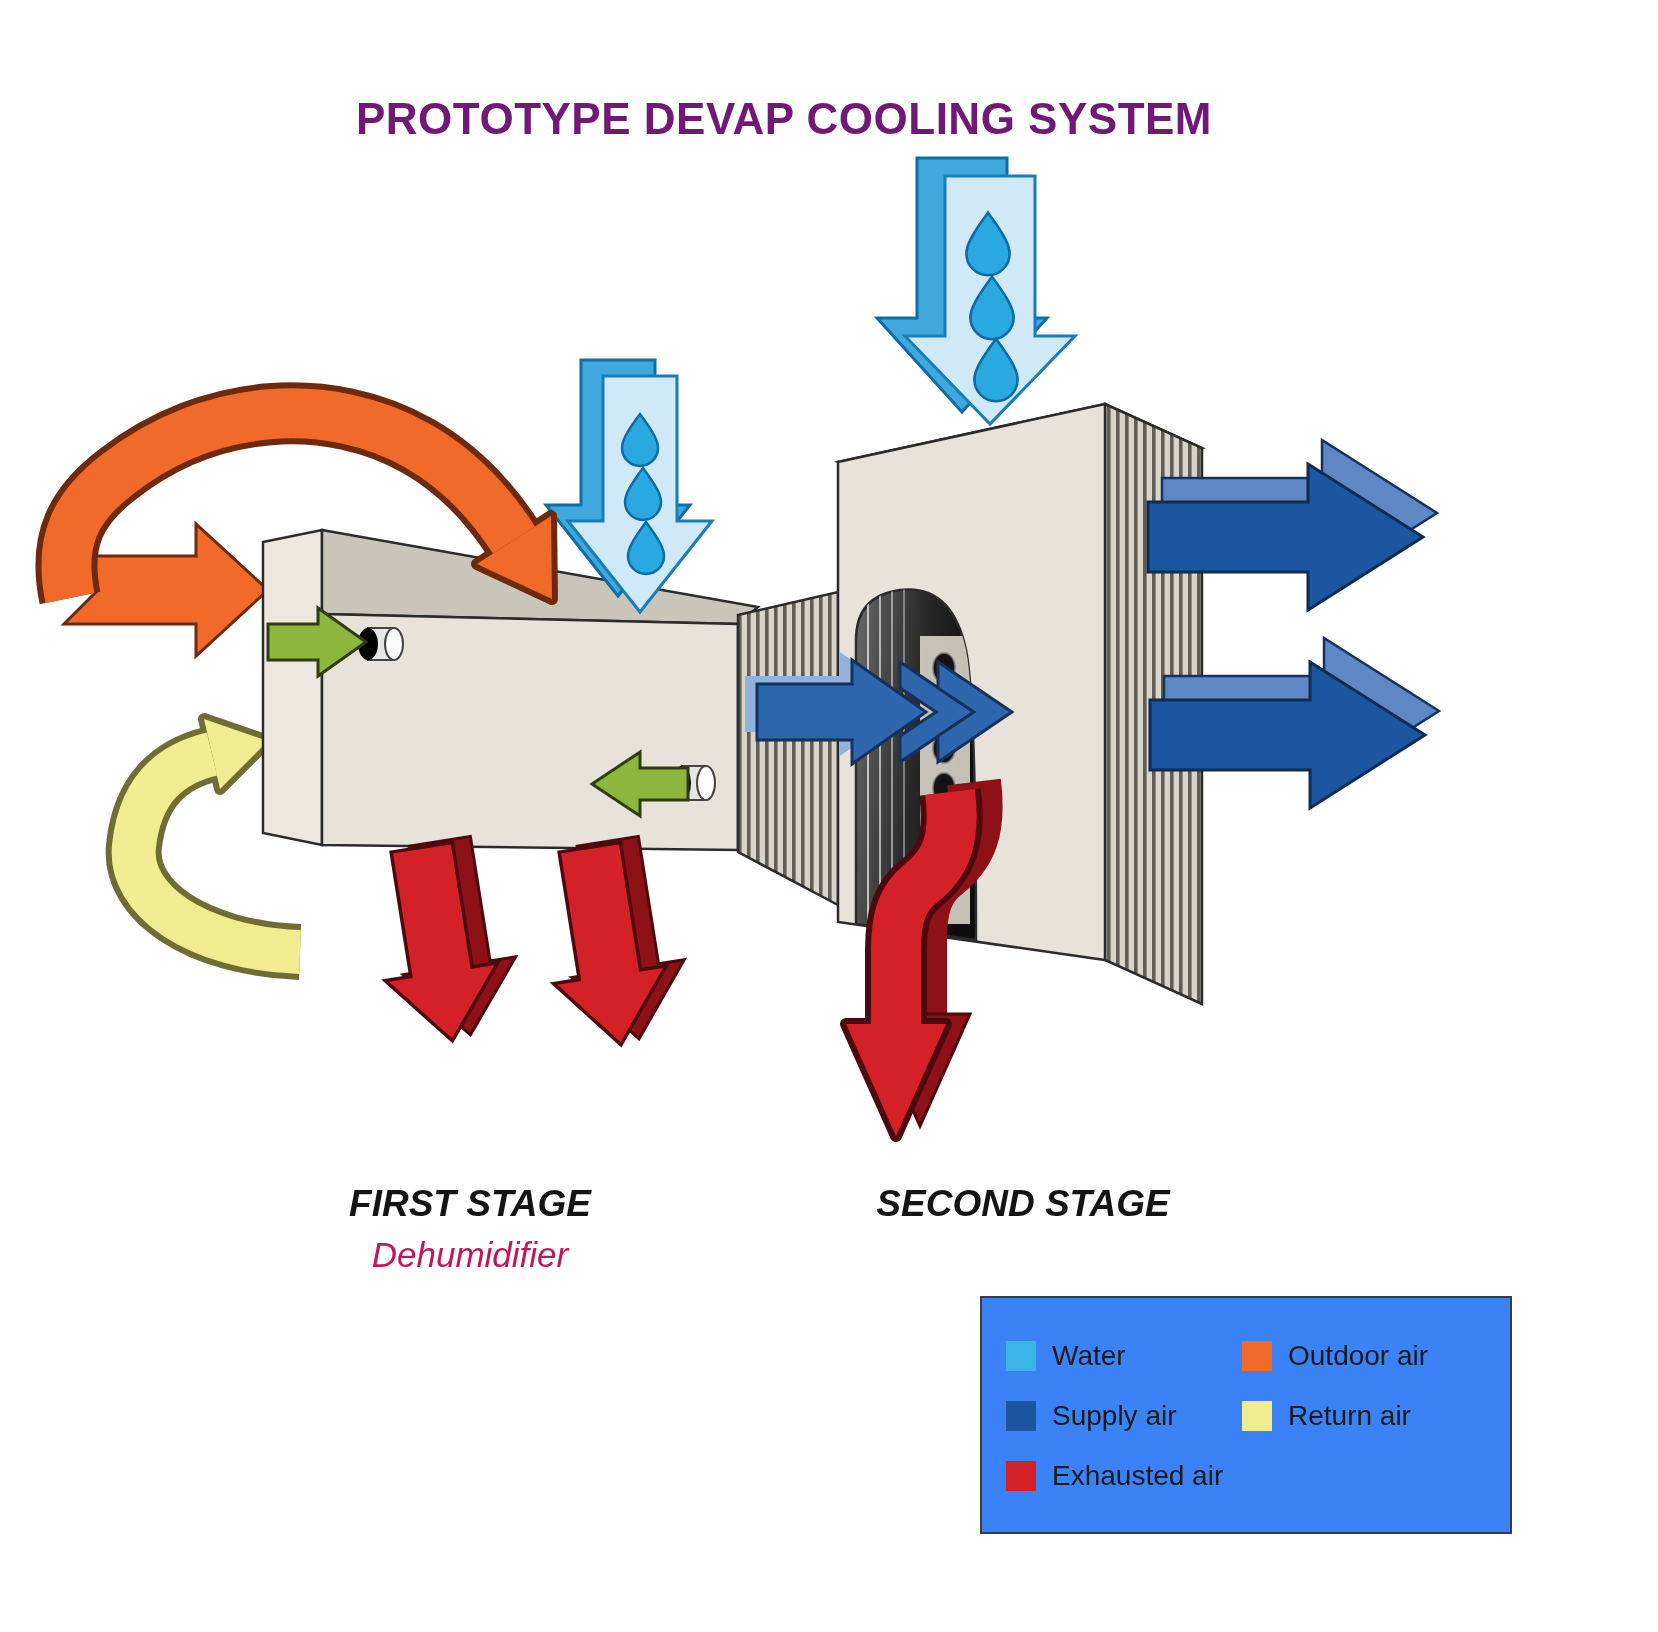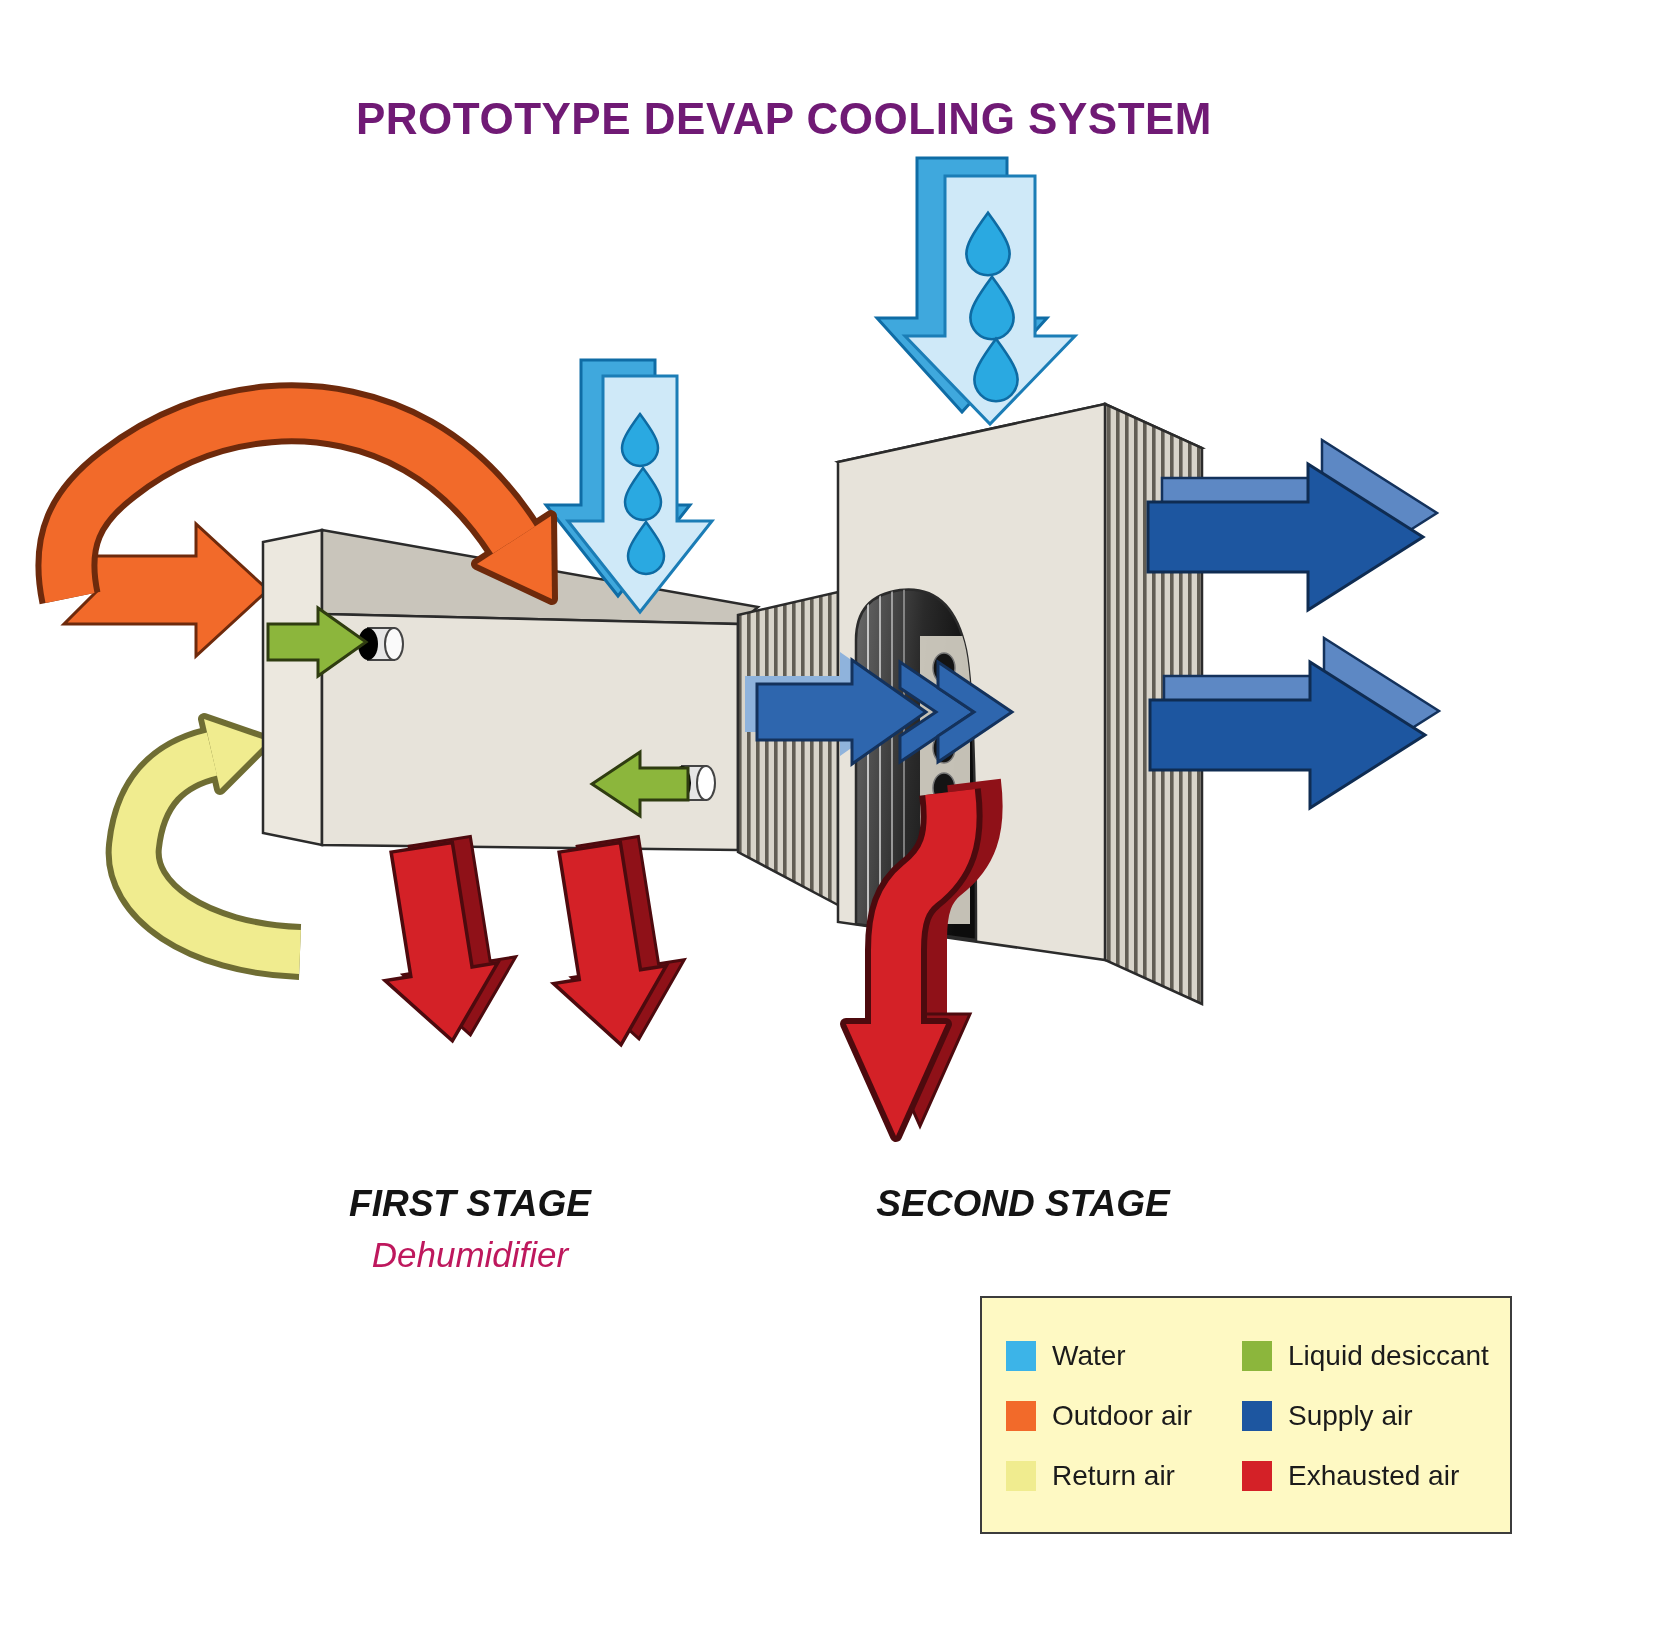--- a/index.html
+++ b/index.html
@@ -7,21 +7,21 @@
        font-family:"Liberation Sans", sans-serif;color:#1b1b1b;}
   .canvas{position:absolute;inset:0;width:1658px;height:1632px;}
   .title{position:absolute;top:94px;left:0;width:1568px;text-align:center;
          font-size:44px;font-weight:700;letter-spacing:.5px;color:#701a75;}
   .stage-label{position:absolute;text-align:center;margin-top:37px;}
   .stage-label.first{left:240px;top:1146px;width:460px;}
   .stage-label.second{left:768px;top:1146px;width:510px;}
   .stage-title{font-size:37px;font-weight:700;font-style:italic;color:#141414;}
   .stage-sub{font-size:35px;font-style:italic;margin-top:10px;color:#be185d;}
   .legend{position:absolute;left:980px;top:1296px;width:532px;height:238px;
-          border:2px solid #3c3c3c;background:#fef9c3;box-sizing:border-box;
+          border:2px solid #3c3c3c;background:#3b82f6;box-sizing:border-box;
           padding:28px 0 12px 24px;display:grid;grid-template-columns:236px 1fr;
           grid-auto-rows:60px;}
   .legend-item{display:flex;align-items:center;gap:16px;}
   .swatch{width:30px;height:30px;flex:0 0 30px;}
   .legend-label{font-size:28px;color:#1b1b1b;white-space:nowrap;}
   svg{display:block;}
 </style>
 </head>
 <body>
 
@@ -167,24 +167,20 @@
 <div class="stage-label second">
   <div class="stage-title">SECOND STAGE</div>
 </div>
 
 <div class="legend">
   <div class="legend-item">
     <span class="swatch" style="background: rgb(60, 180, 232);"></span>
     <span class="legend-label">Water</span>
   </div>
   <div class="legend-item">
-    <span class="swatch" style="background: rgb(140, 182, 60);"></span>
-    <span class="legend-label">Liquid desiccant</span>
-  </div>
-  <div class="legend-item">
     <span class="swatch" style="background: rgb(242, 106, 42);"></span>
     <span class="legend-label">Outdoor air</span>
   </div>
   <div class="legend-item">
     <span class="swatch" style="background: rgb(29, 86, 160);"></span>
     <span class="legend-label">Supply air</span>
   </div>
   <div class="legend-item">
     <span class="swatch" style="background: rgb(240, 236, 143);"></span>
     <span class="legend-label">Return air</span>

